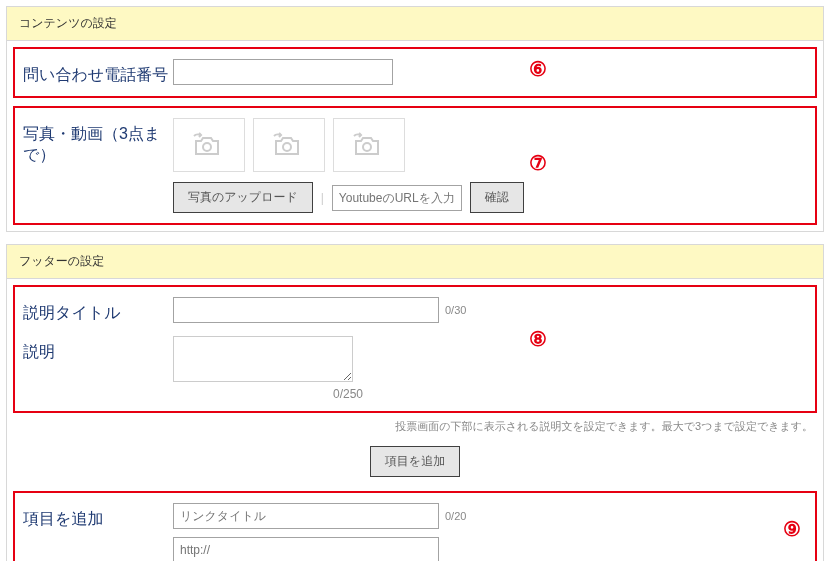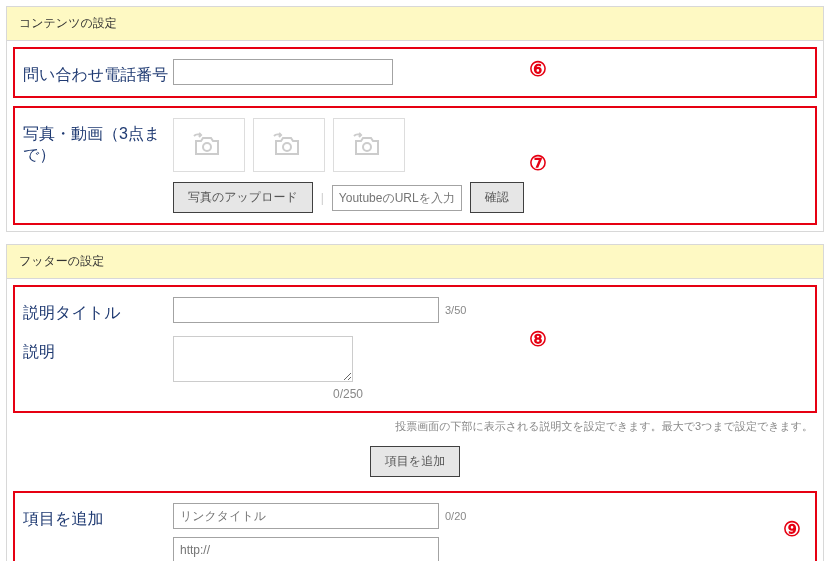--- a/index.html
+++ b/index.html
@@ -203,21 +203,21 @@
 <div class="panel">
   <div class="panel-header">フッターの設定</div>
   <div class="panel-body">
 
     <div class="highlight-box">
       <div class="row">
         <div class="row-label">説明タイトル</div>
         <div class="row-content">
           <span class="input-with-counter">
             <input type="text" class="text-input w250" style="">
-            <span class="counter">3/50</span>
+            <span class="counter">0/30</span>
           </span>
         </div>
       </div>
       <div class="row">
         <div class="row-label">説明</div>
         <div class="row-content">
           <div class="col-ta">
             <textarea class="textarea" style=""></textarea>
             <div class="counter-below">0/250</div>
           </div>

